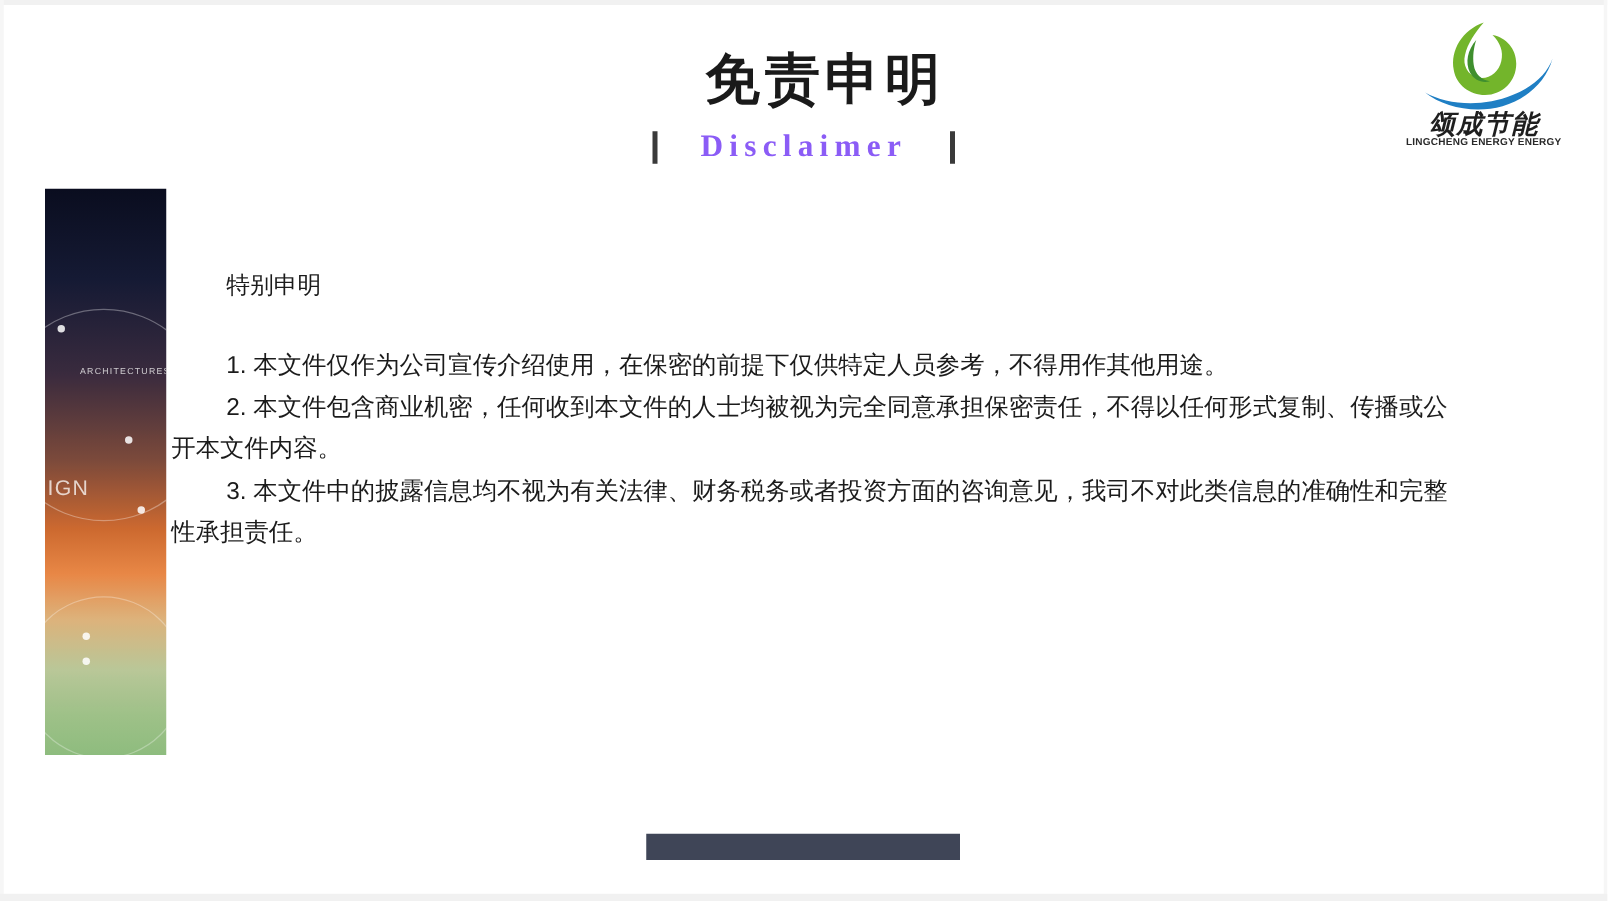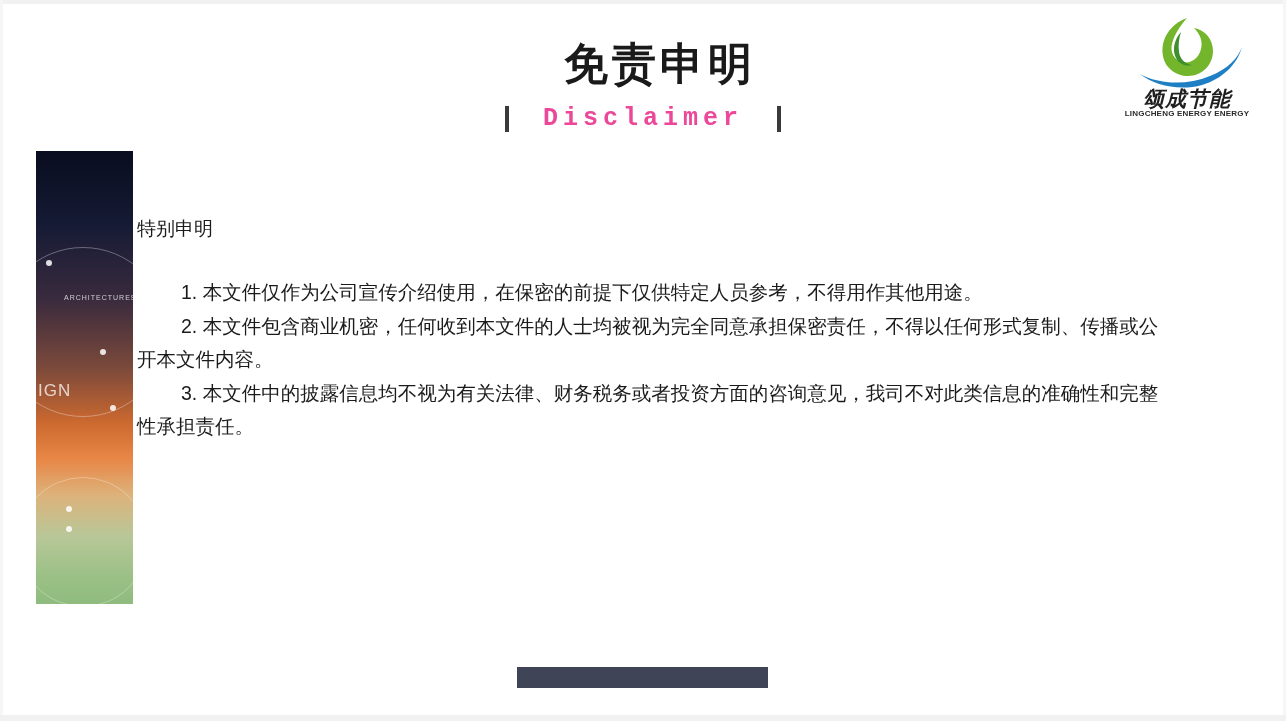--- a/index.html
+++ b/index.html
@@ -62,25 +62,25 @@
   .title-en-row {
     position: absolute;
     left: 0; top: 104px;
     width: 1286px;
     display: flex;
     align-items: center;
     justify-content: center;
     gap: 34px;
   }
   .title-en {
-    font-family: Liberation Mono, monospace;
+    font-family: Liberation Serif, serif;
     font-size: 25px;
     font-weight: 700;
     letter-spacing: 5px;
-    color: #ec4899;
+    color: #8b5cf6;
   }
   .bar-mark {
     display: inline-block;
     width: 4px;
     height: 26px;
     background: #3a3a3a;
   }
 
   
   .logo {
@@ -177,20 +177,21 @@
   .body-wrap {
     position: absolute;
     left: 137px;
     top: 214px;
     width: 1030px;
   }
   .body-head {
     font-family: "Liberation Sans", sans-serif;
     font-size: 19px;
     color: #1b1b1b;
+    margin-left: 44px;
     margin-bottom: 32px;
     line-height: 1.6;
   }
   .body-item {
     font-family: "Liberation Sans", sans-serif;
     font-size: 19.5px;
     color: #1b1b1b;
     line-height: 33px;
     text-indent: 44px;
     margin: 0 0 0 0;

